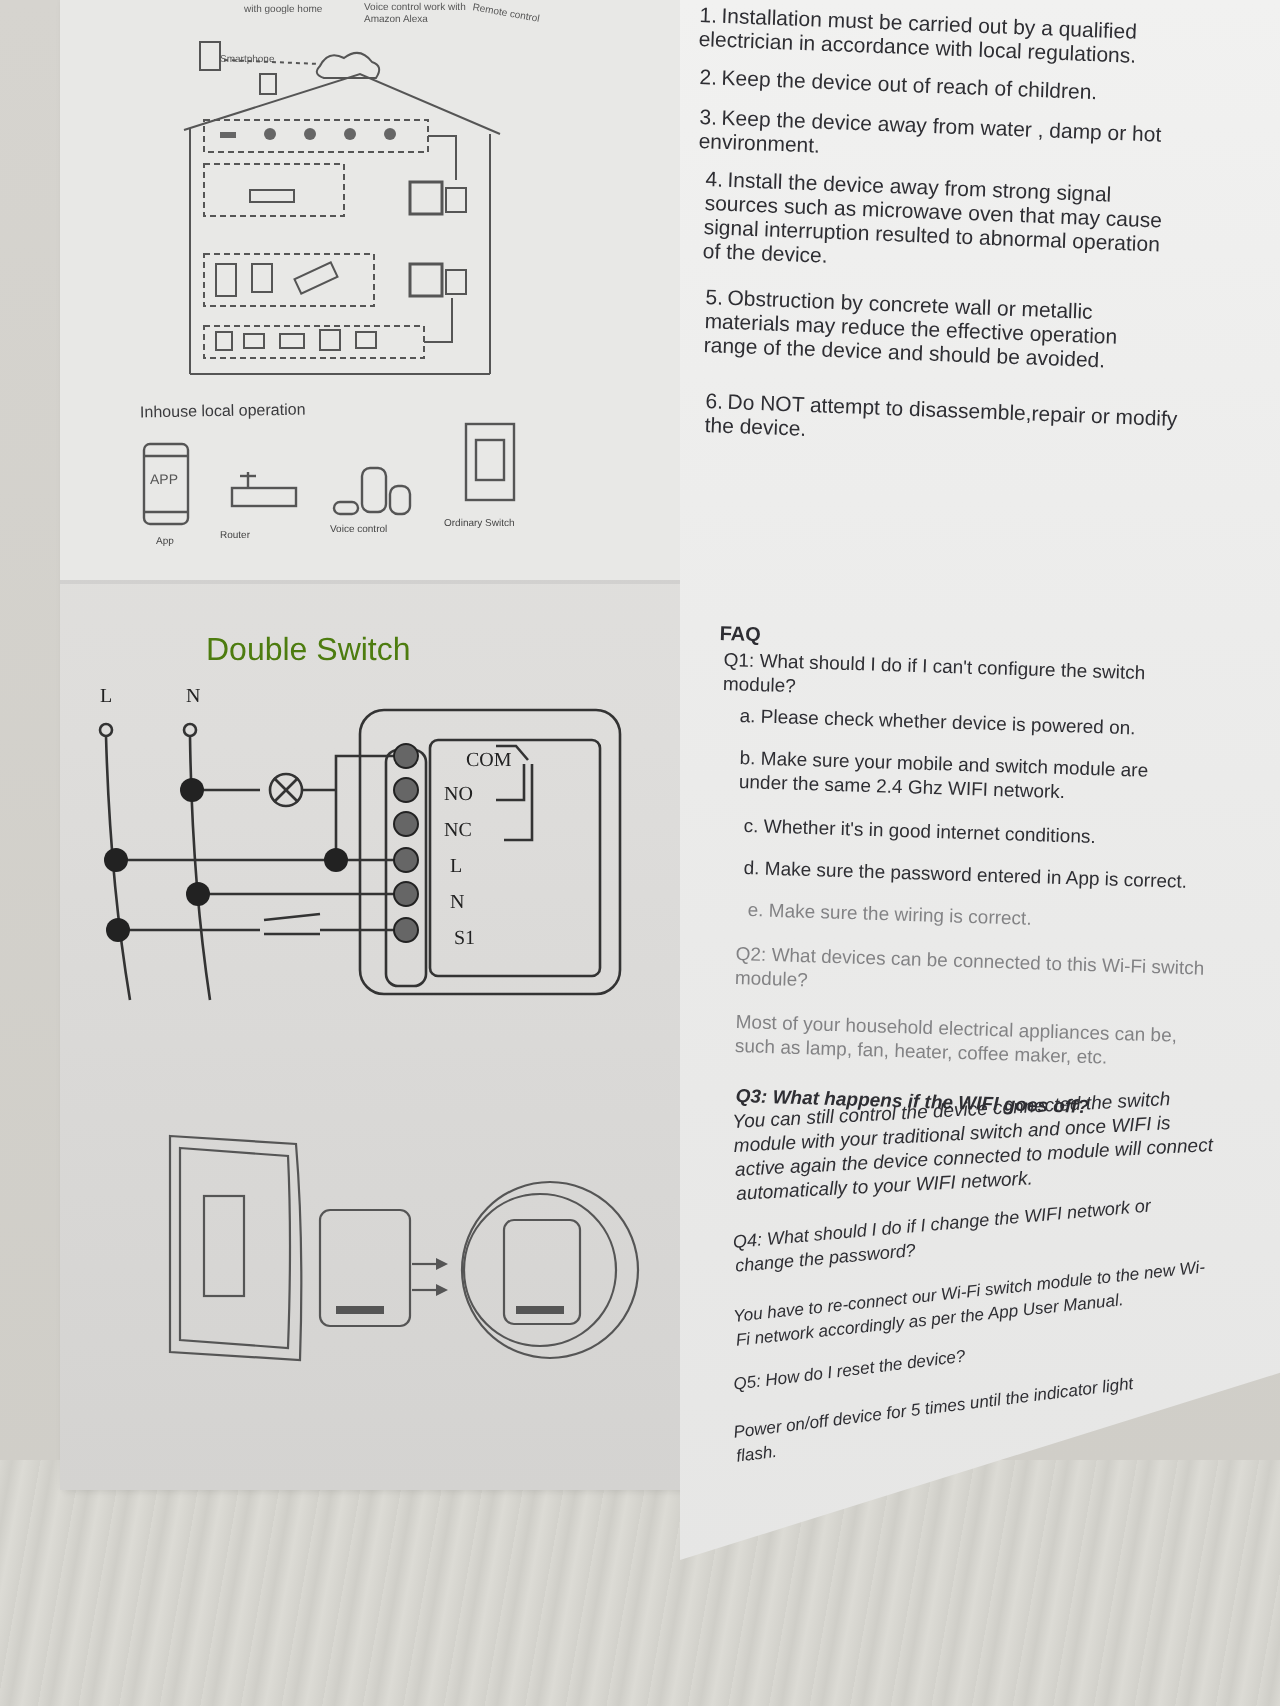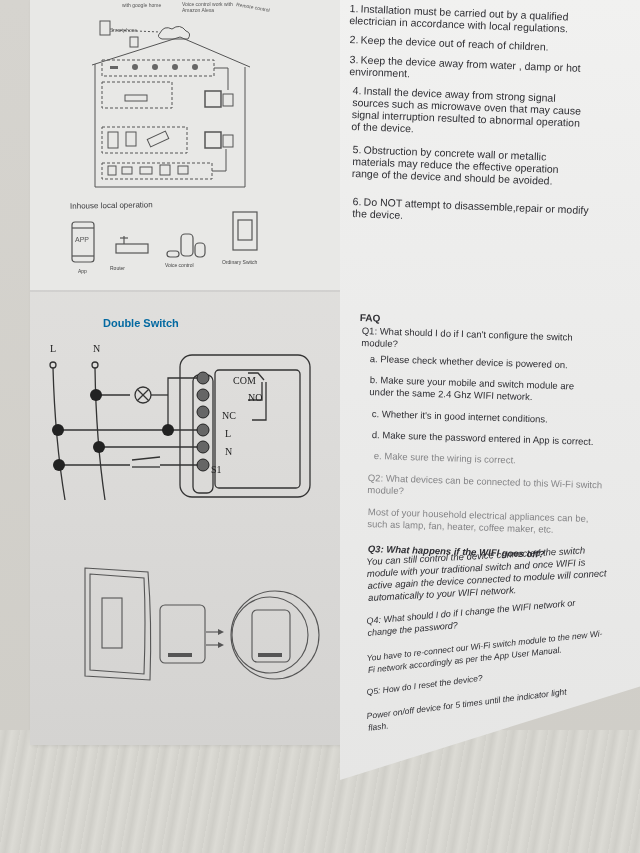--- a/index.html
+++ b/index.html
@@ -40,21 +40,21 @@
     .faq-title { font-weight: bold; font-size: 10px; }
     .faded { opacity: 0.55; }
     .italic { font-style: italic; }
     .bolditalic { font-style: italic; font-weight: bold; }
 
     
     .lt { position: absolute; color: #3a3a3d; }
     .caption-tiny { font-size: 5px; color: #555; }
     .section-label { font-size: 8px; color: #3a3a3d; transform: rotate(-1deg); }
     .icon-label { font-size: 5px; color: #444; position: absolute; }
-    .diagram-title { font-size: 11px; color: #0369a1; font-weight: bold; }
+    .diagram-title { font-size: 16px; color: #4d7c0f; }
     .term { font-family: "Liberation Serif", serif; font-size: 10px; position: absolute; color: #222; }
   </style>
 </head>
 <body>
 
 <div class="cloth"></div>
 <div class="sheet-left"></div>
 <div class="sheet-left-top"></div>
 <div class="fold-line"></div>
 <div class="sheet-right"></div>
@@ -163,25 +163,25 @@
   <g stroke="#222" fill="#666" stroke-width="1">
     <circle cx="173" cy="28" r="6"></circle>
     <circle cx="173" cy="45" r="6"></circle>
     <circle cx="173" cy="62" r="6"></circle>
     <circle cx="173" cy="80" r="6"></circle>
     <circle cx="173" cy="97" r="6"></circle>
     <circle cx="173" cy="115" r="6"></circle>
   </g>
 </svg>
 <div class="term" style="left:233px; top:375px;">COM</div>
-<div class="term" style="left:222px; top:392px;margin-left:26px;">NO</div>
+<div class="term" style="left:222px; top:392px;">NO</div>
 <div class="term" style="left:222px; top:410px;">NC</div>
 <div class="term" style="left:225px; top:428px;">L</div>
 <div class="term" style="left:225px; top:446px;">N</div>
-<div class="term" style="left:211px; top:464px;">S1</div>
+<div class="term" style="left:227px; top:464px;">S1</div>
 
 <svg style="position:absolute; left:80px; top:560px;" width="240" height="140">
   <g stroke="#555" fill="none" stroke-width="1.1">
     <path d="M 5 8 L 68 12 Q 72 60 70 120 L 5 116 Z"></path>
     <path d="M 10 14 L 64 18 Q 66 60 64 114 L 10 110 Z"></path>
     <rect x="22" y="38" width="20" height="50"></rect>
     <rect x="80" y="45" width="45" height="58" rx="5"></rect>
     <line x1="126" y1="72" x2="138" y2="72"></line>
     <line x1="126" y1="85" x2="138" y2="85"></line>
     <circle cx="195" cy="75" r="44"></circle>

